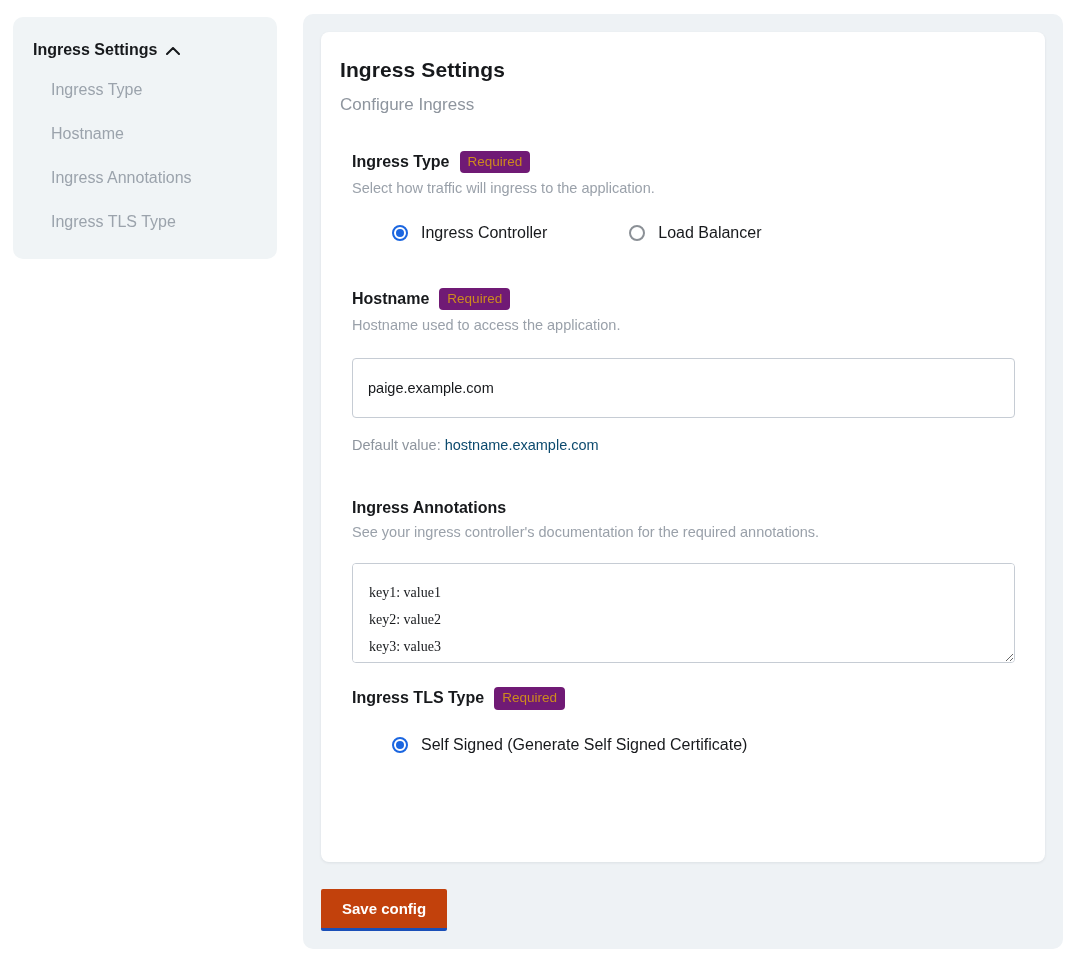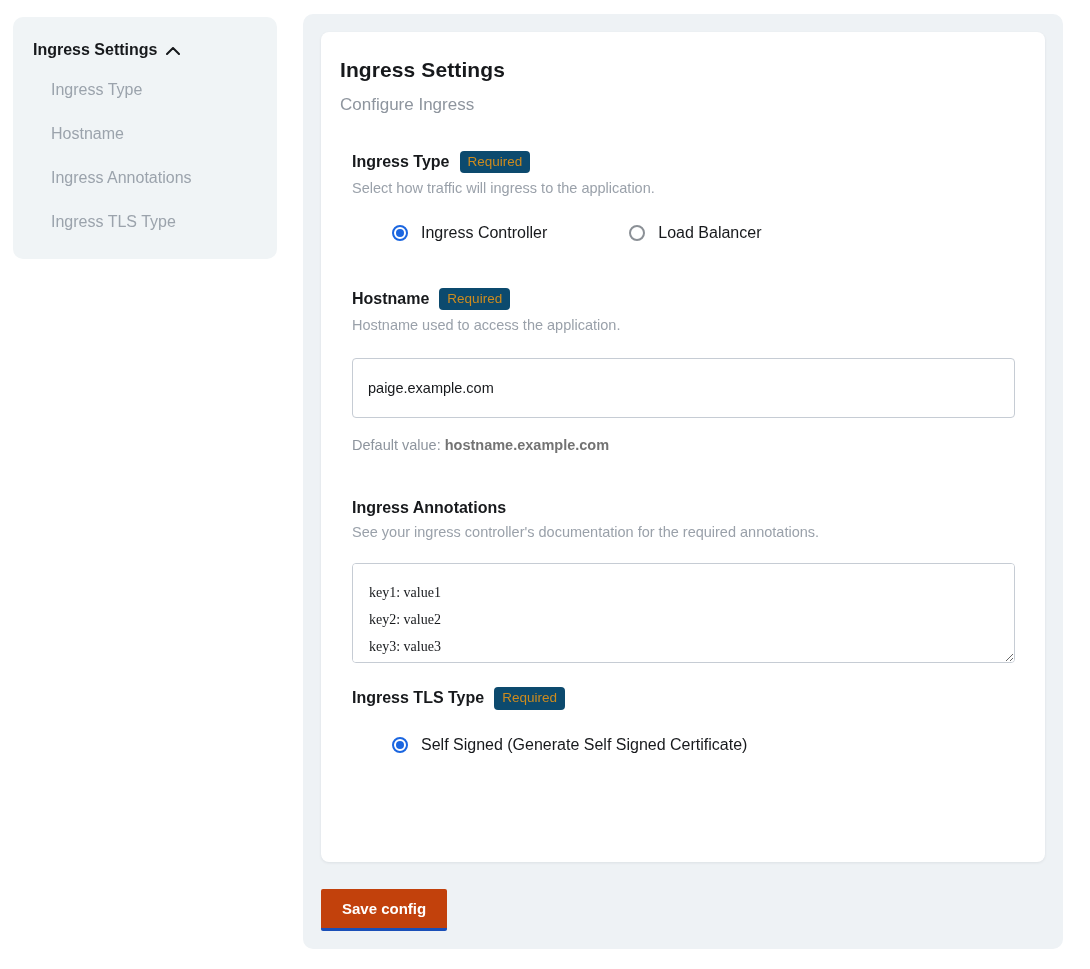--- a/index.html
+++ b/index.html
@@ -51,21 +51,21 @@
   .card-title { font-size: 21px; font-weight: 700; color: #17191c; letter-spacing: .1px; }
   .card-subtitle { margin-top: 13px; font-size: 17px; color: #8e959e; }
 
   .section { margin-left: 12px; }
   .mt-36 { margin-top: 36px; }
   .mt-46 { margin-top: 46px; }
   .mt-24 { margin-top: 24px; }
   .section-head { display: flex; align-items: center; gap: 10px; }
   .section-label { font-size: 16px; font-weight: 700; color: #17191c; }
   .badge {
-    background: #0c4a6e;
+    background: #701a75;
     color: #cd8b1e;
     font-size: 13.5px;
     padding: 3px 8px;
     border-radius: 4px;
     line-height: 1.2;
   }
   .help { margin-top: 7px; font-size: 14.5px; color: #9aa1aa; }
 
   
   .radio-row { display: flex; gap: 42px; margin-top: 28px; }
@@ -93,21 +93,21 @@
     height: 60px;
     border: 1px solid #c6ccd4;
     border-radius: 4px;
     padding: 0 15px;
     font-family: "Liberation Sans", sans-serif;
     font-size: 14.5px;
     color: #17191c;
     outline: none;
   }
   .default-line { margin-top: 19px; font-size: 14.5px; color: #8e959e; }
-  .default-line .default-value { color: #737373; font-weight: 700; }
+  .default-line .default-value { color: #0c4a6e; font-weight: 400; }
 
   .annotations-textarea {
     margin-top: 23px;
     display: block;
     width: 100%;
     height: 100px;
     border: 1px solid #c6ccd4;
     border-radius: 4px;
     padding: 15px 16px;
     font-family: Liberation Serif, serif;

